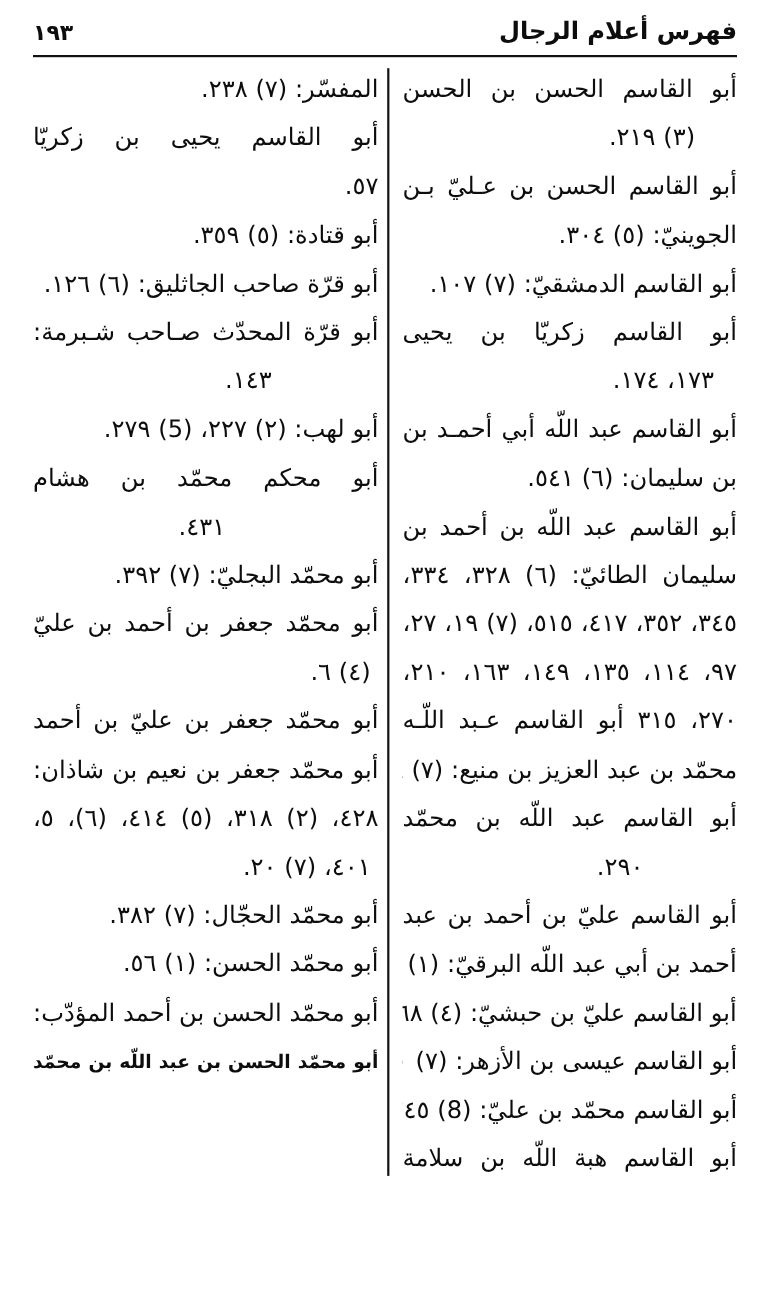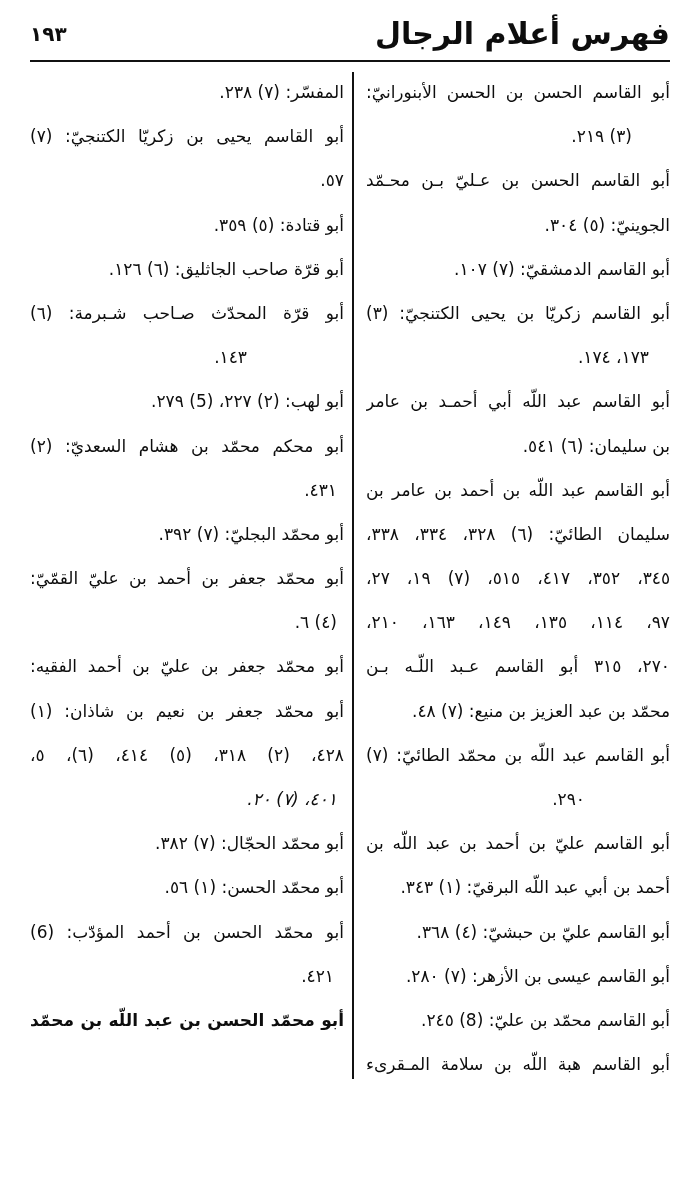--- a/index.html
+++ b/index.html
@@ -17,21 +17,21 @@
     direction: rtl;
     overflow: hidden;
   }
   .page-header {
     display: flex;
     justify-content: space-between;
     align-items: center;
     padding: 16px 30px 0 30px;
   }
   .page-title {
-    font-size: 30px;
+    font-size: 22px;
     font-weight: bold;
     letter-spacing: 0.5px;
   }
   .page-num {
     font-size: 20px;
     font-weight: bold;
   }
   .rule {
     margin: 9px 30px 0 30px;
     border-top: 2px solid #111111;
@@ -50,21 +50,21 @@
   .divider {
     width: 2px;
     height: 1007px;
     background: #111111;
     margin: 2px 12px 0 8px;
     flex: 0 0 auto;
   }
   .line {
     height: 44.2px;
     line-height: 44.2px;
-    font-size: 17px;
+    font-size: 22px;
     text-align: right;
     overflow: hidden;
     white-space: nowrap;
   }
   .line.fill {
     text-align: justify;
     text-align-last: justify;
     white-space: normal;
   }
   .line.small {
@@ -114,29 +114,28 @@
     <section class="col col-left">
         <div class="line">المفسّر: (٧) ٢٣٨.</div>
         <div class="line fill">أبو القاسم يحيى بن زكريّا الكتنجيّ: (٧)</div>
         <div class="line">٥٧.</div>
         <div class="line">أبو قتادة: (٥) ٣٥٩.</div>
         <div class="line">أبو قرّة صاحب الجاثليق: (٦) ١٢٦.</div>
         <div class="line fill">أبو قرّة المحدّث صـاحب شـبرمة: (٦)</div>
         <div class="line" style="padding-right: 97px;">١٤٣.</div>
         <div class="line">أبو لهب: (٢) ٢٢٧، (5) ٢٧٩.</div>
         <div class="line fill">أبو محكم محمّد بن هشام السعديّ: (٢)</div>
-        <div class="line" style="padding-right: 7px;">٤٣١.</div>
+        <div class="line" style="padding-right: 7px; text-align: center;">٤٣١.</div>
         <div class="line">أبو محمّد البجليّ: (٧) ٣٩٢.</div>
         <div class="line fill">أبو محمّد جعفر بن أحمد بن عليّ القمّيّ:</div>
         <div class="line" style="padding-right: 7px;">(٤) ٦.</div>
         <div class="line fill">أبو محمّد جعفر بن عليّ بن أحمد الفقيه:</div>
         <div class="line fill">أبو محمّد جعفر بن نعيم بن شاذان: (١)</div>
         <div class="line fill">٤٢٨، (٢) ٣١٨، (٥) ٤١٤، (٦)، ٥،</div>
-        <div class="line" style="padding-right: 7px; font-style: italic;">٤٠١، (٧) ٢٠.</div>
+        <div class="line" style="padding-right: 7px;">٤٠١، (٧) ٢٠.</div>
         <div class="line">أبو محمّد الحجّال: (٧) ٣٨٢.</div>
         <div class="line">أبو محمّد الحسن: (١) ٥٦.</div>
         <div class="line fill">أبو محمّد الحسن بن أحمد المؤدّب: (6)</div>
-        <div class="line" style="padding-right: 10px;">٤٢١.</div>
         <div class="line fill small">أبو محمّد الحسن بن عبد اللّه بن محمّد بن</div>
       </section>
   </main>
 
 </div>
 
 </body></html>

